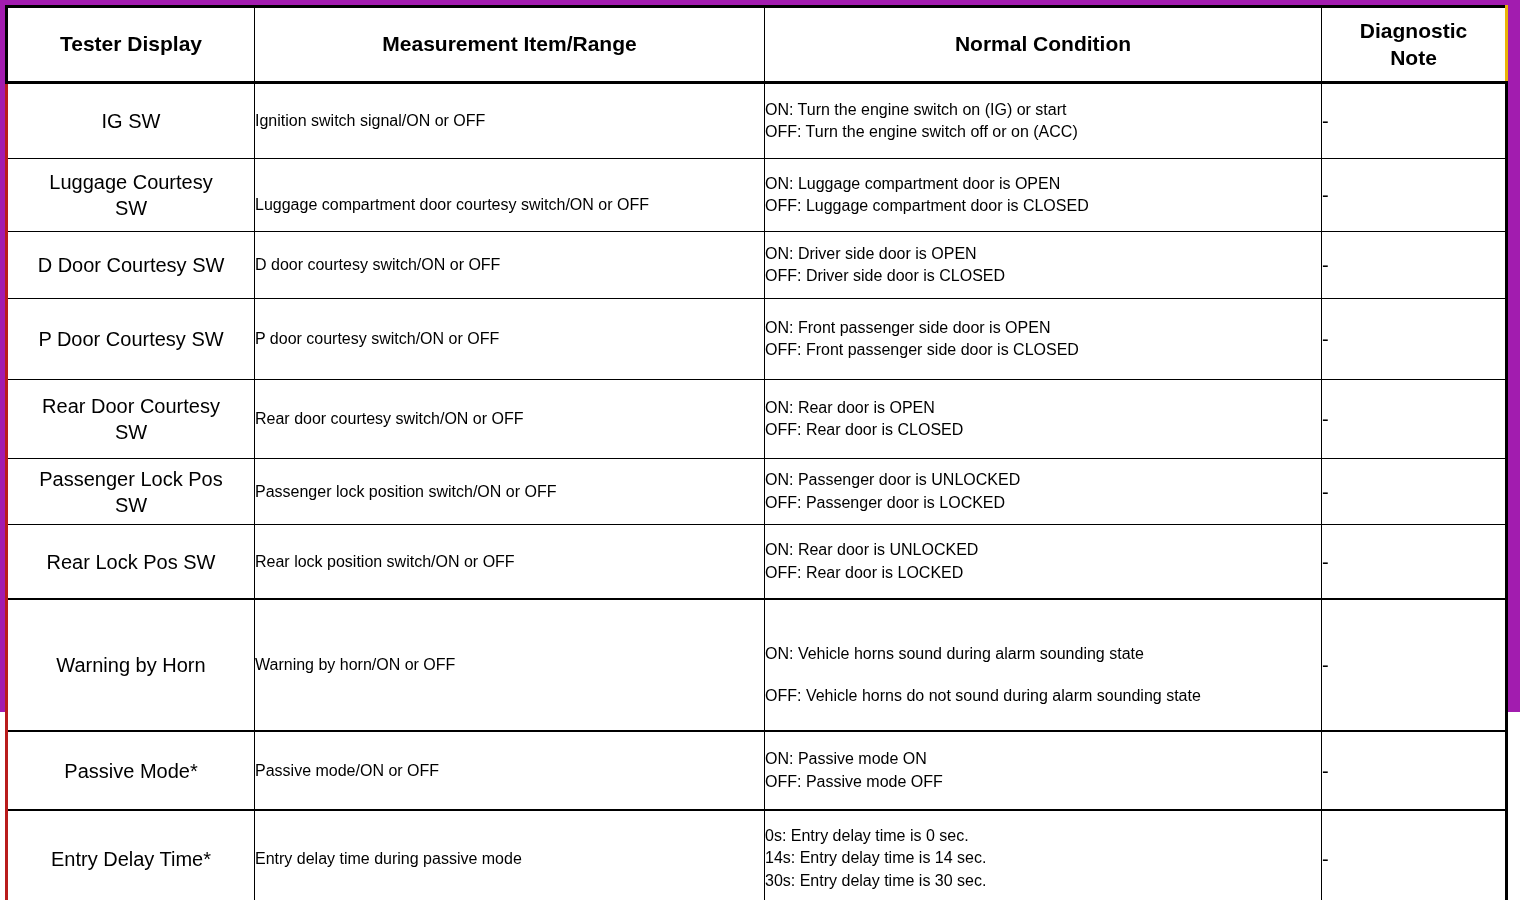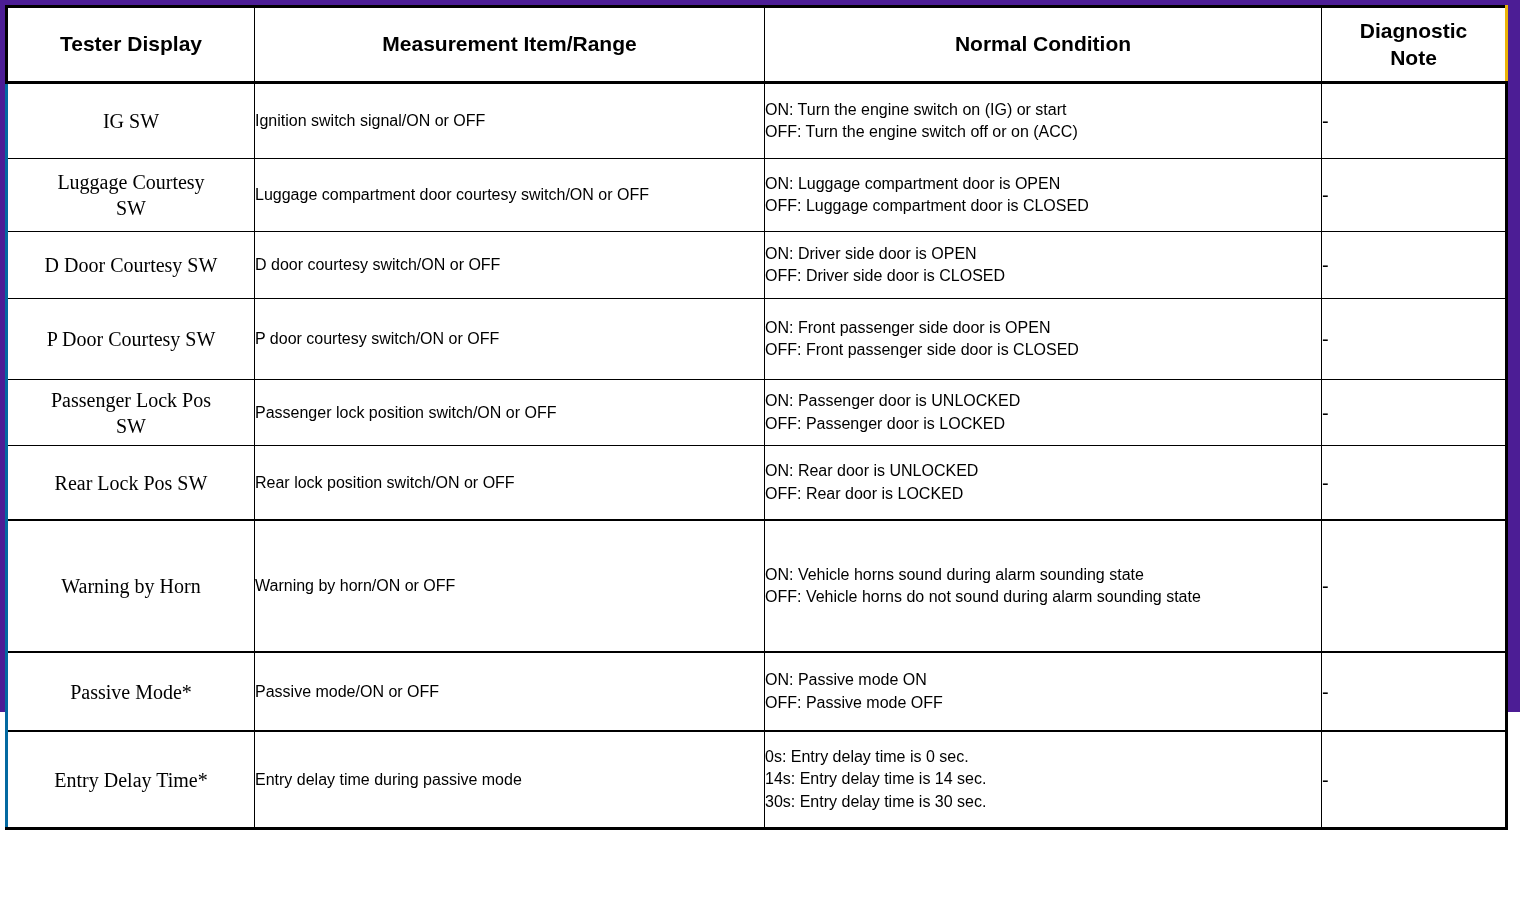--- a/index.html
+++ b/index.html
@@ -12,21 +12,21 @@
     height: 900px;
     font-family: "Liberation Sans", sans-serif;
     color: #000000;
     overflow: hidden;
   }
 
   .page {
     position: relative;
     width: 1520px;
     height: 712px;
-    background: #4c1d95;
+    background: #a21caf;
   }
 
   .data-table {
     position: absolute;
     left: 5px;
     top: 5px;
     width: 1500px;
     border-collapse: collapse;
     table-layout: fixed;
     background: #ffffff;
@@ -43,21 +43,21 @@
   
   .data-table {
     outline: none;
   }
   .data-table thead th {
     border-top: 3px solid #000000;
     border-bottom: 3px solid #000000;
   }
   .data-table thead th.col-first { border-left: 3px solid #000000; }
   .data-table thead th.col-last  { border-right: 3px solid #eab308; }
-  .data-table tbody td.col-first { border-left: 3px solid #0369a1; font-family: Liberation Serif, serif; }
+  .data-table tbody td.col-first { border-left: 3px solid #b91c1c; }
   .data-table tbody td.col-last  { border-right: 3px solid #000000; }
   .data-table tbody tr:last-child td { border-bottom: 3px solid #000000; }
 
   
   .data-table tbody tr.thick-top td { border-top: 2px solid #000000; }
 
   col.c1 { width: 248px; }
   col.c2 { width: 510px; }
   col.c3 { width: 557px; }
   col.c4 { width: 185px; }
@@ -93,21 +93,21 @@
   }
 
   .cell-note {
     text-align: left;
     font-size: 20px;
     line-height: 1.3;
     padding: 4px 10px;
   }
 
   .line { display: block; white-space: nowrap; }
-  .line.wrap { white-space: normal; }
+  .line.wrap { white-space: normal; margin-top: 20px; }
 
   
   tr[data-row="0"] td { height: 74px; }
   tr[data-row="1"] td { height: 72px; }
   tr[data-row="2"] td { height: 66px; }
   tr[data-row="3"] td { height: 80px; }
   tr[data-row="4"] td { height: 78px; }
   tr[data-row="5"] td { height: 65px; }
   tr[data-row="6"] td { height: 73px; }
   tr[data-row="7"] td { height: 130px; }
@@ -179,20 +179,32 @@
       <tr data-row="3">
         <td class="cell-tester col-first">P Door Courtesy SW</td>
         <td class="cell-measure">P door courtesy switch/ON or OFF</td>
         <td class="cell-normal">
           <span class="line">ON: Front passenger side door is OPEN</span>
           <span class="line">OFF: Front passenger side door is CLOSED</span>
         </td>
         <td class="cell-note col-last">-</td>
       </tr>
 
+      <tr data-row="4">
+        <td class="cell-tester col-first">
+          <span class="line">Rear Door Courtesy</span>
+          <span class="line">SW</span>
+        </td>
+        <td class="cell-measure">Rear door courtesy switch/ON or OFF</td>
+        <td class="cell-normal">
+          <span class="line">ON: Rear door is OPEN</span>
+          <span class="line">OFF: Rear door is CLOSED</span>
+        </td>
+        <td class="cell-note col-last">-</td>
+      </tr>
 
       <tr data-row="5">
         <td class="cell-tester col-first">
           <span class="line">Passenger Lock Pos</span>
           <span class="line">SW</span>
         </td>
         <td class="cell-measure">Passenger lock position switch/ON or OFF</td>
         <td class="cell-normal">
           <span class="line">ON: Passenger door is UNLOCKED</span>
           <span class="line">OFF: Passenger door is LOCKED</span>

